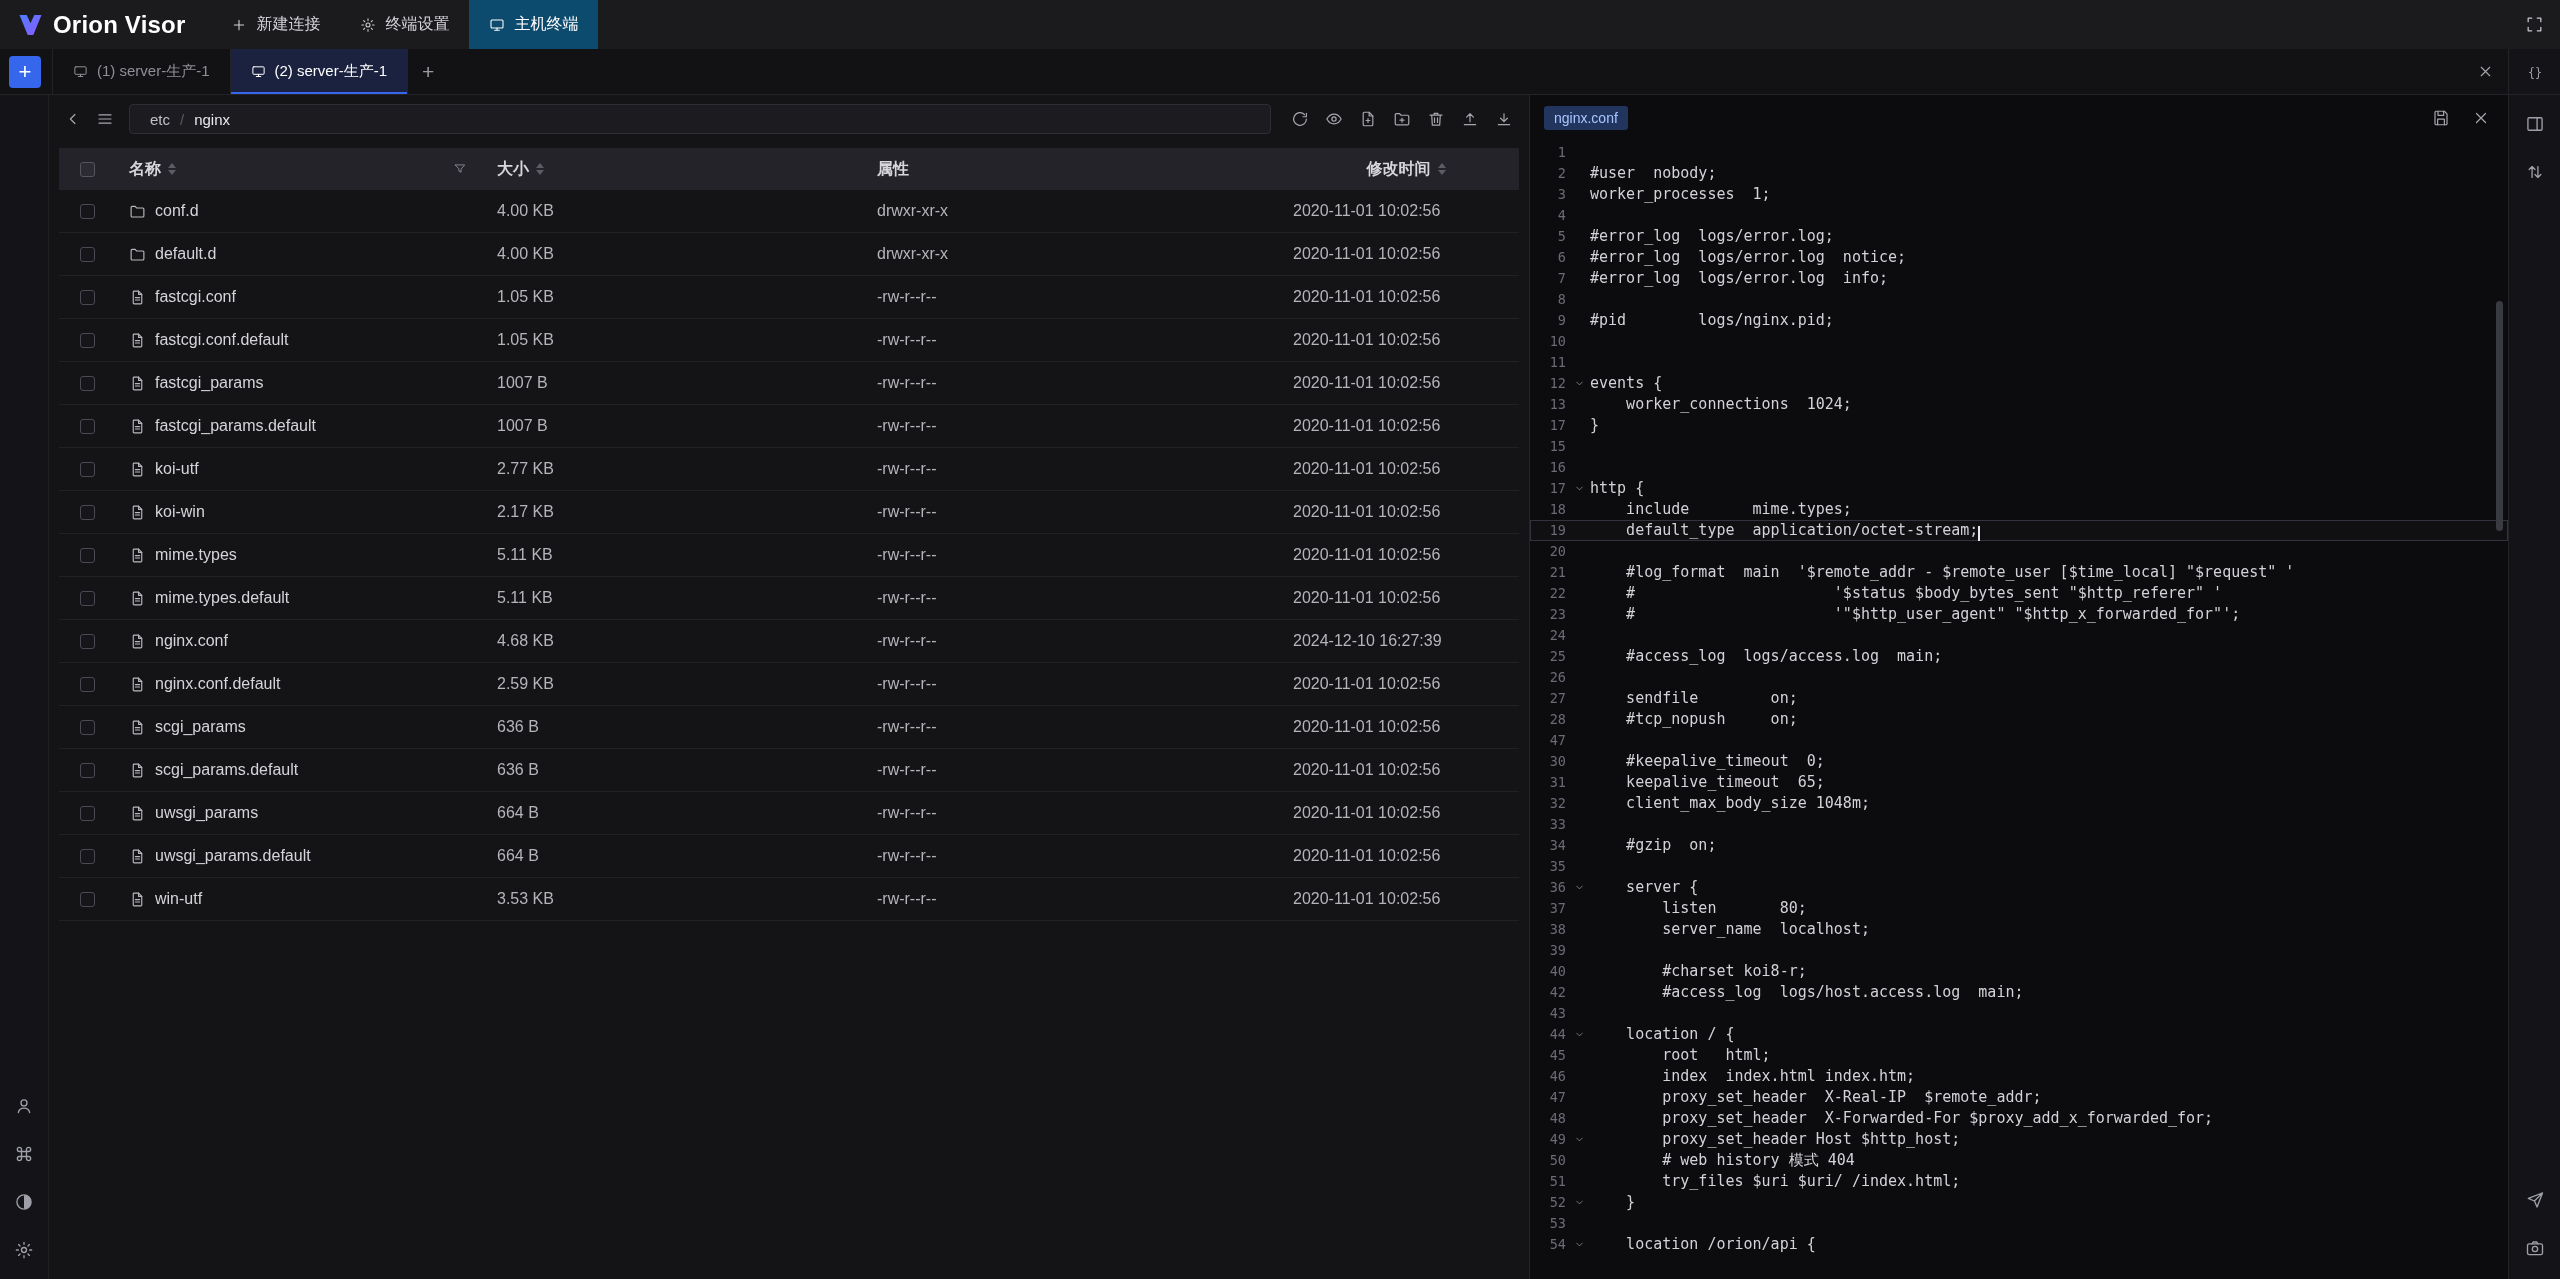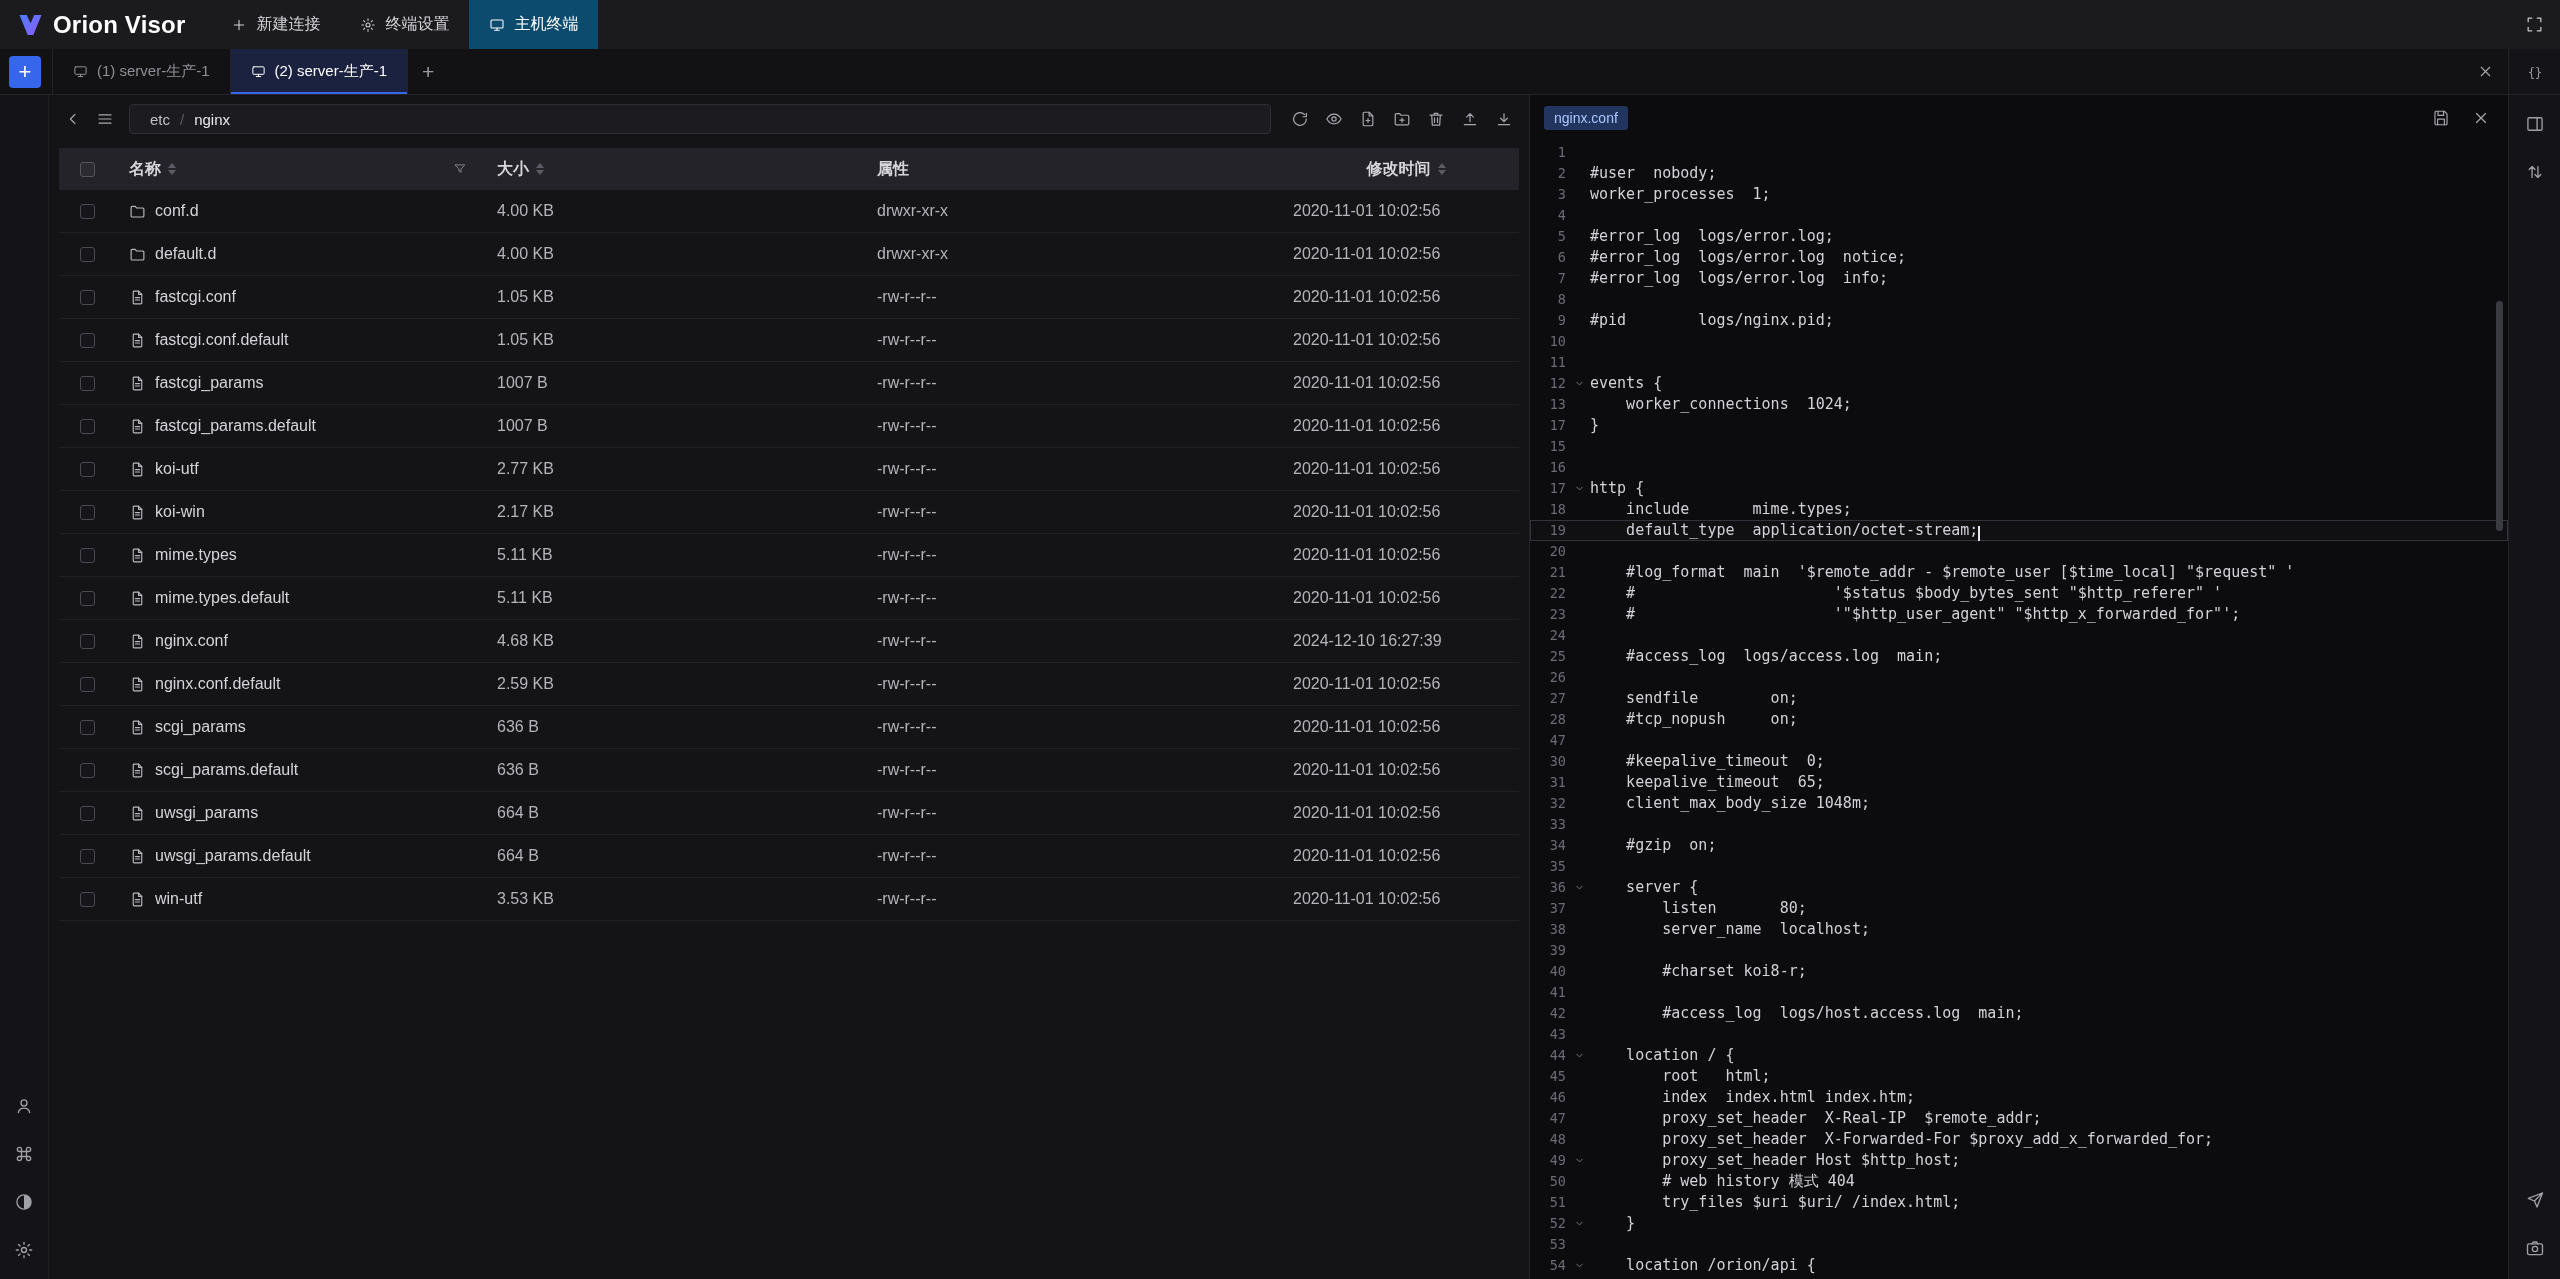--- a/index.html
+++ b/index.html
@@ -828,25 +828,20 @@
             <span class="ln">39</span>
             <span class="fold"></span>
             <span class="ct"></span>
           </div>
           <div class="code-line">
             <span class="ln">40</span>
             <span class="fold"></span>
             <span class="ct">        #charset koi8-r;</span>
           </div>
           <div class="code-line">
-            <span class="ln">41</span>
-            <span class="fold"></span>
-            <span class="ct"></span>
-          </div>
-          <div class="code-line">
             <span class="ln">42</span>
             <span class="fold"></span>
             <span class="ct">        #access_log  logs/host.access.log  main;</span>
           </div>
           <div class="code-line">
             <span class="ln">43</span>
             <span class="fold"></span>
             <span class="ct"></span>
           </div>
           <div class="code-line">

